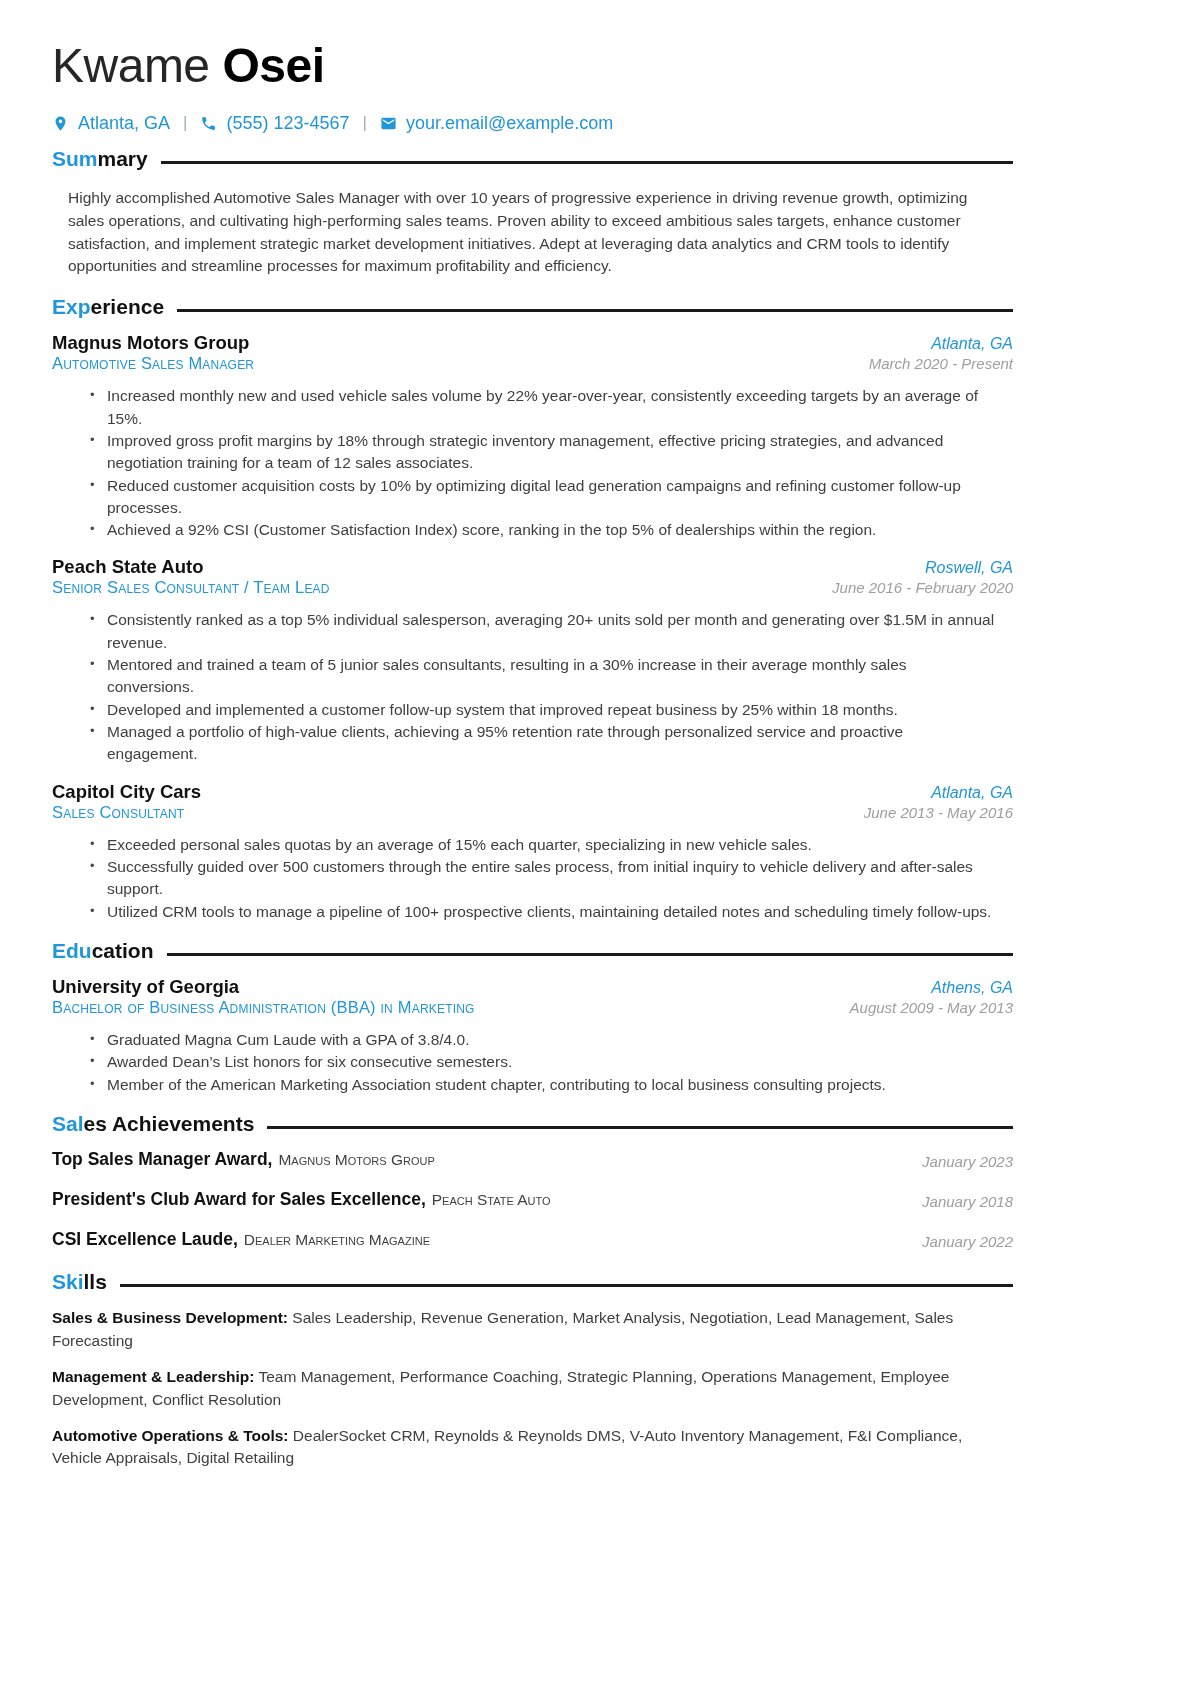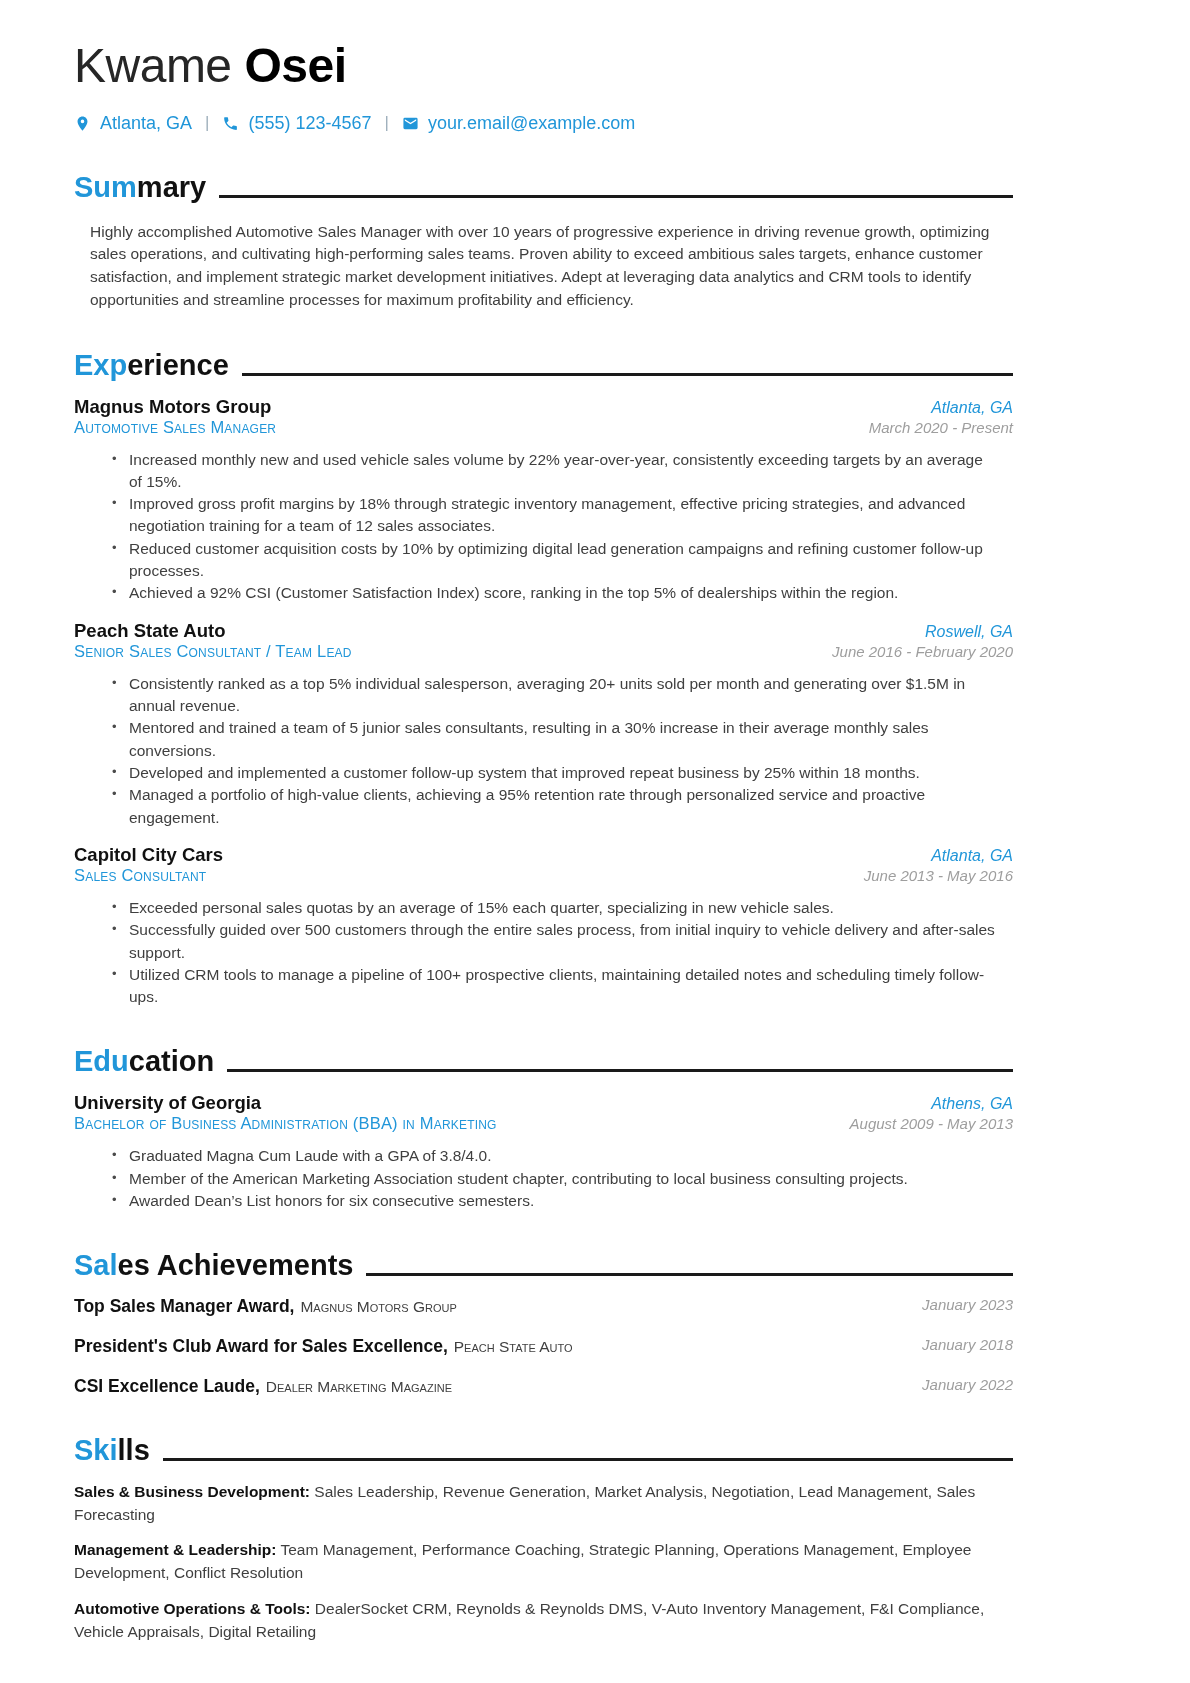--- a/index.html
+++ b/index.html
@@ -1,51 +1,51 @@
 <!DOCTYPE html>
 <html lang="en" style="--accent: #2196d9;"><head>
 <meta charset="utf-8">
 <style>
   html,body{margin:0;padding:0;background:#fff;}
   body{
     width:1190px;height:1683px;overflow:hidden;
     font-family:"Liberation Sans",sans-serif;
     color:#3f3f3f;-webkit-font-smoothing:antialiased;
   }
-  .page{box-sizing:border-box;width:1091px;height:1683px;padding:40px 78px 40px 74px;}
+  .page{box-sizing:border-box;width:1091px;height:1683px;padding:40px 78px 40px 52px;}
 
   
   h1.name{margin:0 0 20px;font-size:48px;line-height:1.1;color:#262626;font-weight:400;letter-spacing:-.5px;}
   h1.name .last{font-weight:700;color:#000;}
   .contact{display:flex;align-items:center;gap:13px;font-size:18px;color:var(--accent);margin-bottom:6px;}
   .contact .ci{display:flex;align-items:center;gap:9px;}
   .contact svg{width:17px;height:17px;flex:0 0 auto;}
   .contact .sep{color:#9fb0bc;font-size:17px;}
 
   
-  h2.sec{display:flex;margin:36px 0 13px;font-size:29px;font-weight:700;color:#111;line-height:1.2;justify-content:space-between;}
+  h2.sec{display:flex;margin:12px 0 13px;font-size:21px;font-weight:700;color:#111;line-height:1.2;justify-content:space-between;}
   h2.sec .acc{color:var(--accent);}
   h2.sec .rule{flex:1;height:3px;background:#1a1a1a;align-self:flex-end;margin:0 0 7px 13px;}
 
   
   .summary-text{margin:16px;font-size:15.5px;line-height:1.47;}
 
   
   .entry{margin-bottom:15px;}
   .erow{display:flex;justify-content:space-between;align-items:baseline;}
   .company{margin:0;font-size:18.5px;font-weight:700;color:#111;}
   .loc{font-size:16px;font-style:italic;color:var(--accent);}
   .role{font-size:16.5px;color:var(--accent);font-variant:small-caps;letter-spacing:.2px;}
   .dates{font-size:15px;font-style:italic;color:#9e9e9e;}
   ul.bullets{margin:12px 16px 0;padding:0 0 0 22px;list-style:none;}
   ul.bullets li{position:relative;padding-left:17px;font-size:15.5px;line-height:1.44;}
   ul.bullets li::before{content:"\2022";position:absolute;left:0;top:1px;color:#4a4a4a;font-size:13px;}
 
   
-  .ach{display:flex;justify-content:space-between;align-items:flex-start;margin-bottom:19px;}
+  .ach{display:flex;justify-content:space-between;align-items:flex-end;margin-bottom:19px;}
   .ach .title{font-size:17.5px;font-weight:700;color:#111;}
   .ach .org{font-size:15.5px;color:#3f3f3f;font-variant:small-caps;margin-left:6px;}
 
   
   .skill{margin:0 0 13px;font-size:15.5px;line-height:1.47;}
   .skill .lbl{font-weight:700;color:#111;}
 </style>
 </head>
 <body>
 
@@ -172,23 +172,23 @@
           <span class="loc">Athens, GA</span>
         </div>
         <div class="erow">
           <span class="role">Bachelor of Business Administration (BBA) in Marketing</span>
           <span class="dates">August 2009 - May 2013</span>
         </div>
         <ul class="bullets">
 
             <li>Graduated Magna Cum Laude with a GPA of 3.8/4.0.</li>
 
+            <li>Awarded Dean’s List honors for six consecutive semesters.</li>
+
             <li>Member of the American Marketing Association student chapter, contributing to local business consulting projects.</li>
-
-            <li>Awarded Dean’s List honors for six consecutive semesters.</li>
 
         </ul>
       </article>
 
   </section>
 
   <section>
     <h2 class="sec">
         <span class="acc">Sal</span>
         <span>es Achievements</span>

